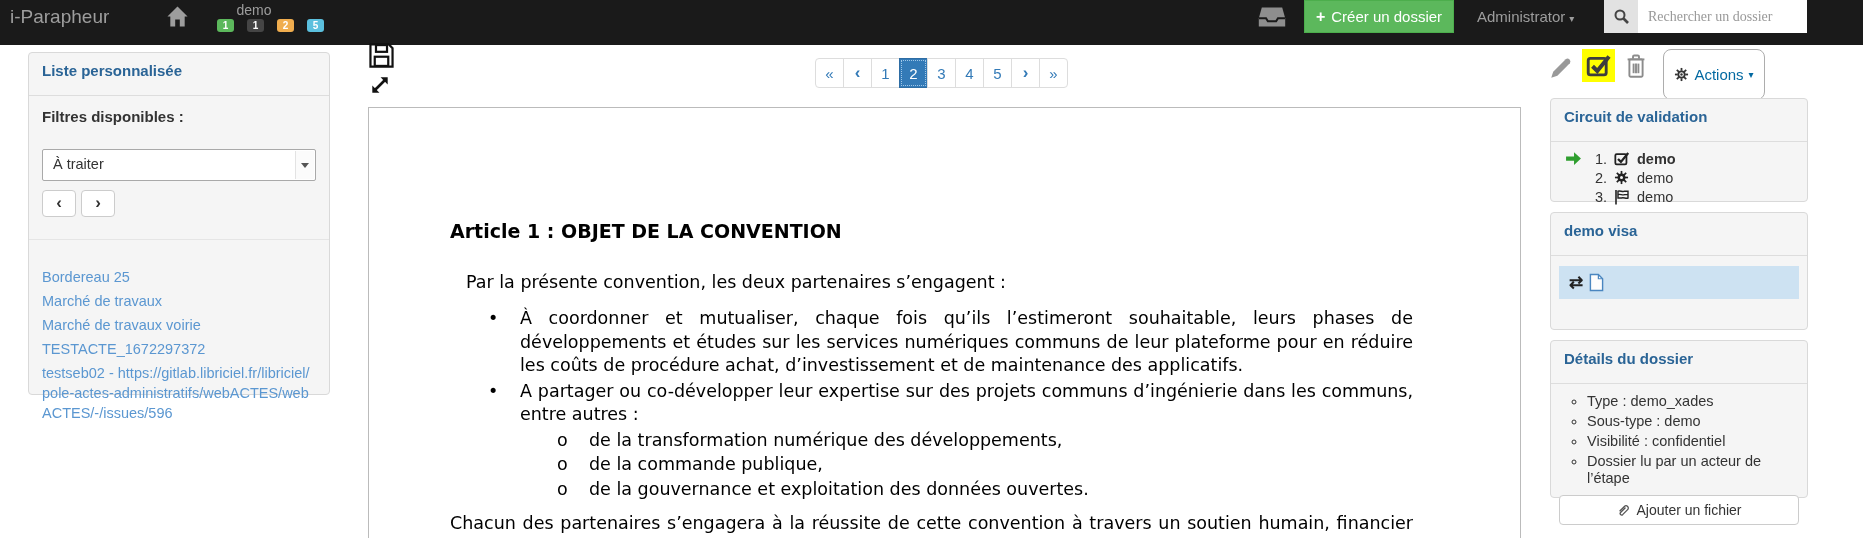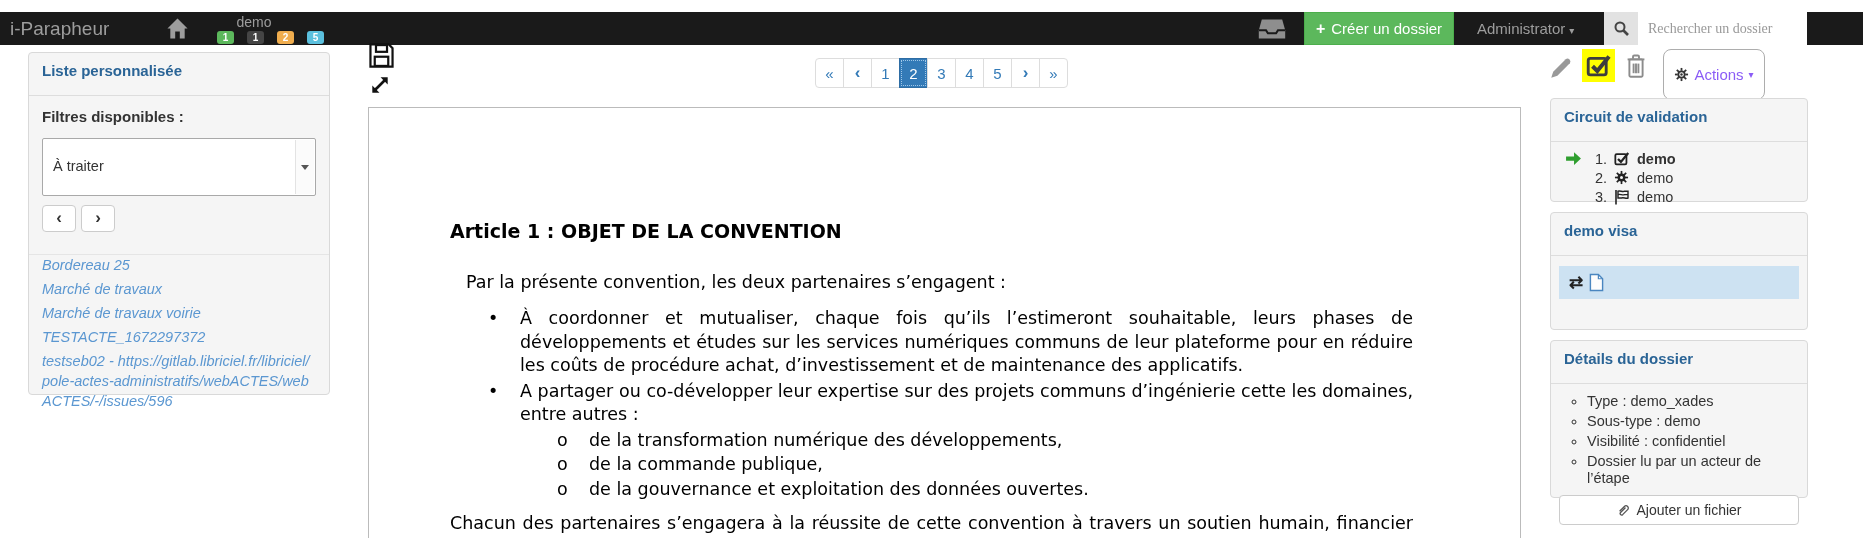--- a/index.html
+++ b/index.html
@@ -1,20 +1,20 @@
 <!DOCTYPE html>
 <html><head>
 <meta charset="utf-8">
 <style>
   html,body{margin:0;padding:0;background:#fff;}
   .stage{position:relative;width:1863px;height:538px;overflow:hidden;background:#fff;
          font-family:"Liberation Sans",sans-serif;color:#333;}
 
   
-  .navbar{position:absolute;left:0;top:12px;width:100%;height:33px;background:#1a1a1a;}
+  .navbar{position:absolute;left:0;top:0;width:100%;height:45px;background:#1a1a1a;}
   .brand{position:absolute;left:10px;top:0;line-height:33px;font-size:19px;color:#9d9d9d;}
   .nav-home{position:absolute;left:166px;top:5px;width:23px;height:23px;cursor:pointer;}
   .desk-label{position:absolute;left:223px;top:2px;width:62px;text-align:center;
               font-size:14px;color:#9d9d9d;cursor:pointer;}
   .badge-row{position:absolute;left:217px;top:19px;display:flex;gap:13px;}
   .badge{min-width:17px;height:13px;border-radius:3px;color:#fff;font-size:10px;font-weight:bold;
          display:flex;align-items:center;justify-content:center;padding:0 2px;box-sizing:border-box;}
   .badge.b0{background:#5cb85c}.badge.b1{background:#454545}.badge.b2{background:#f0ad4e}.badge.b3{background:#5bc0de}
   .nav-inbox{position:absolute;left:1257px;top:5px;width:30px;height:24px;cursor:pointer;}
   .btn-create{position:absolute;left:1304px;top:0;width:150px;height:33px;background:#5cb85c;
@@ -31,32 +31,32 @@
   .search-input::placeholder{color:#999;}
 
   
   .panel{position:absolute;background:#f5f5f5;border:1px solid #d9d9d9;border-radius:4px;box-sizing:border-box;}
   .panel-h{padding:9px 13px 16px;font-size:15px;font-weight:bold;color:#2a6496;border-bottom:1px solid #ddd;}
 
   
   .sidebar{left:28px;top:52px;width:302px;height:343px;}
   .sb-body{padding:12px 13px;}
   .filters-label{font-size:15px;font-weight:bold;color:#333;}
-  .select{margin-top:13px;position:relative;height:30px;background:#fff;border:1px solid #a9a9a9;
-          border-radius:2px;font-size:14.5px;color:#333;line-height:28px;padding:13px 10px;cursor:pointer;}
+  .select{margin-top:24px;position:relative;height:30px;background:#fff;border:1px solid #a9a9a9;
+          border-radius:2px;font-size:14.5px;color:#333;line-height:28px;padding:0 10px;cursor:pointer;}
   .select .arr{position:absolute;right:1px;top:1px;bottom:1px;width:18px;background:#fbfbfb;
                border-left:1px solid #e3e3e3;display:flex;align-items:center;justify-content:center;}
   .select .arr i{width:0;height:0;border-left:4px solid transparent;border-right:4px solid transparent;
                  border-top:5px solid #555;}
   .pager-btns{margin-top:9px;display:flex;gap:5px;}
   .pager-btns .pbtn{width:34px;height:27px;background:#fff;border:1px solid #ccc;border-radius:4px;
                     font-size:17px;font-weight:bold;color:#333;display:flex;align-items:center;
                     justify-content:center;cursor:pointer;padding-bottom:2px;box-sizing:border-box;}
   .sb-divider{margin:22px -13px 0;border:0;border-top:1px solid #e5e5e5;}
-  .sb-links{font-style:italic;}
+  .sb-links{margin-top:27px;}
   .sb-links a{display:block;font-size:14.5px;line-height:20px;color:#5b97d1;text-decoration:none;
               margin-bottom:4px;word-break:break-all;cursor:pointer;}
 
   
   .tool-save{position:absolute;left:368px;top:42px;width:27px;height:27px;cursor:pointer;}
   .tool-expand{position:absolute;left:369px;top:74px;width:22px;height:22px;cursor:pointer;}
   .pagination{position:absolute;left:815px;top:58px;display:flex;}
   .pg{min-width:29px;height:30px;box-sizing:border-box;background:#fff;border:1px solid #ddd;
       margin-left:-1px;color:#337ab7;font-size:15px;display:flex;align-items:center;
       justify-content:center;cursor:pointer;}
@@ -77,21 +77,21 @@
   .doc-li2{display:flex;margin:0 0 1px 107px;}
   .doc-li2 .mk{width:32px;flex:0 0 32px;}
   .doc-closing{margin:11px 0 0;text-align:justify;}
 
   
   .tb-pencil{position:absolute;left:1548px;top:55px;width:26px;height:26px;cursor:pointer;}
   .tb-highlight{position:absolute;left:1582px;top:49px;width:33px;height:33px;background:#ffff00;
                 display:flex;align-items:center;justify-content:center;cursor:pointer;}
   .tb-trash{position:absolute;left:1624px;top:51px;width:24px;height:30px;cursor:pointer;}
   .btn-actions{position:absolute;left:1663px;top:49px;width:102px;height:51px;background:#fff;
-               border:1px solid #adadad;border-radius:8px;box-sizing:border-box;font-size:15px;color:#8b5cf6;
+               border:1px solid #adadad;border-radius:8px;box-sizing:border-box;font-size:15px;color:#0369a1;
                display:flex;align-items:center;justify-content:center;gap:5px;cursor:pointer;}
   .btn-actions .caret{font-size:10px;}
 
   
   .circuit{left:1550px;top:98px;width:258px;height:104px;}
   .steps{padding:7px 10px;}
   .step{position:relative;display:flex;align-items:center;height:19px;padding-left:28px;
         font-size:14.5px;color:#333;}
   .step .num{width:18px;text-align:right;margin-right:7px;color:#333;}
   .step .sicon{width:16px;height:16px;margin-right:7px;display:flex;}
@@ -208,21 +208,21 @@
   <div class="docpage">
     <div class="doc-inner">
       <div class="doc-h">Article 1 : OBJET DE LA CONVENTION</div>
       <p class="doc-p">Par la présente convention, les deux partenaires s’engagent :</p>
       <div class="doc-li">
         <span class="mk">•</span>
         <span class="tx">À coordonner et mutualiser, chaque fois qu’ils l’estimeront souhaitable, leurs phases de développements et études sur les services numériques communs de leur plateforme pour en réduire les coûts de procédure achat, d’investissement et de maintenance des applicatifs.</span>
       </div>
       <div class="doc-li">
         <span class="mk">•</span>
-        <span class="tx">A partager ou co-développer leur expertise sur des projets communs d’ingénierie cette les domaines, entre autres :</span>
+        <span class="tx">A partager ou co-développer leur expertise sur des projets communs d’ingénierie dans les communs, entre autres :</span>
       </div>
       <div class="doc-li2">
         <span class="mk">o</span>
         <span class="tx">de la transformation numérique des développements,</span>
       </div>
       <div class="doc-li2">
         <span class="mk">o</span>
         <span class="tx">de la commande publique,</span>
       </div>
       <div class="doc-li2">

